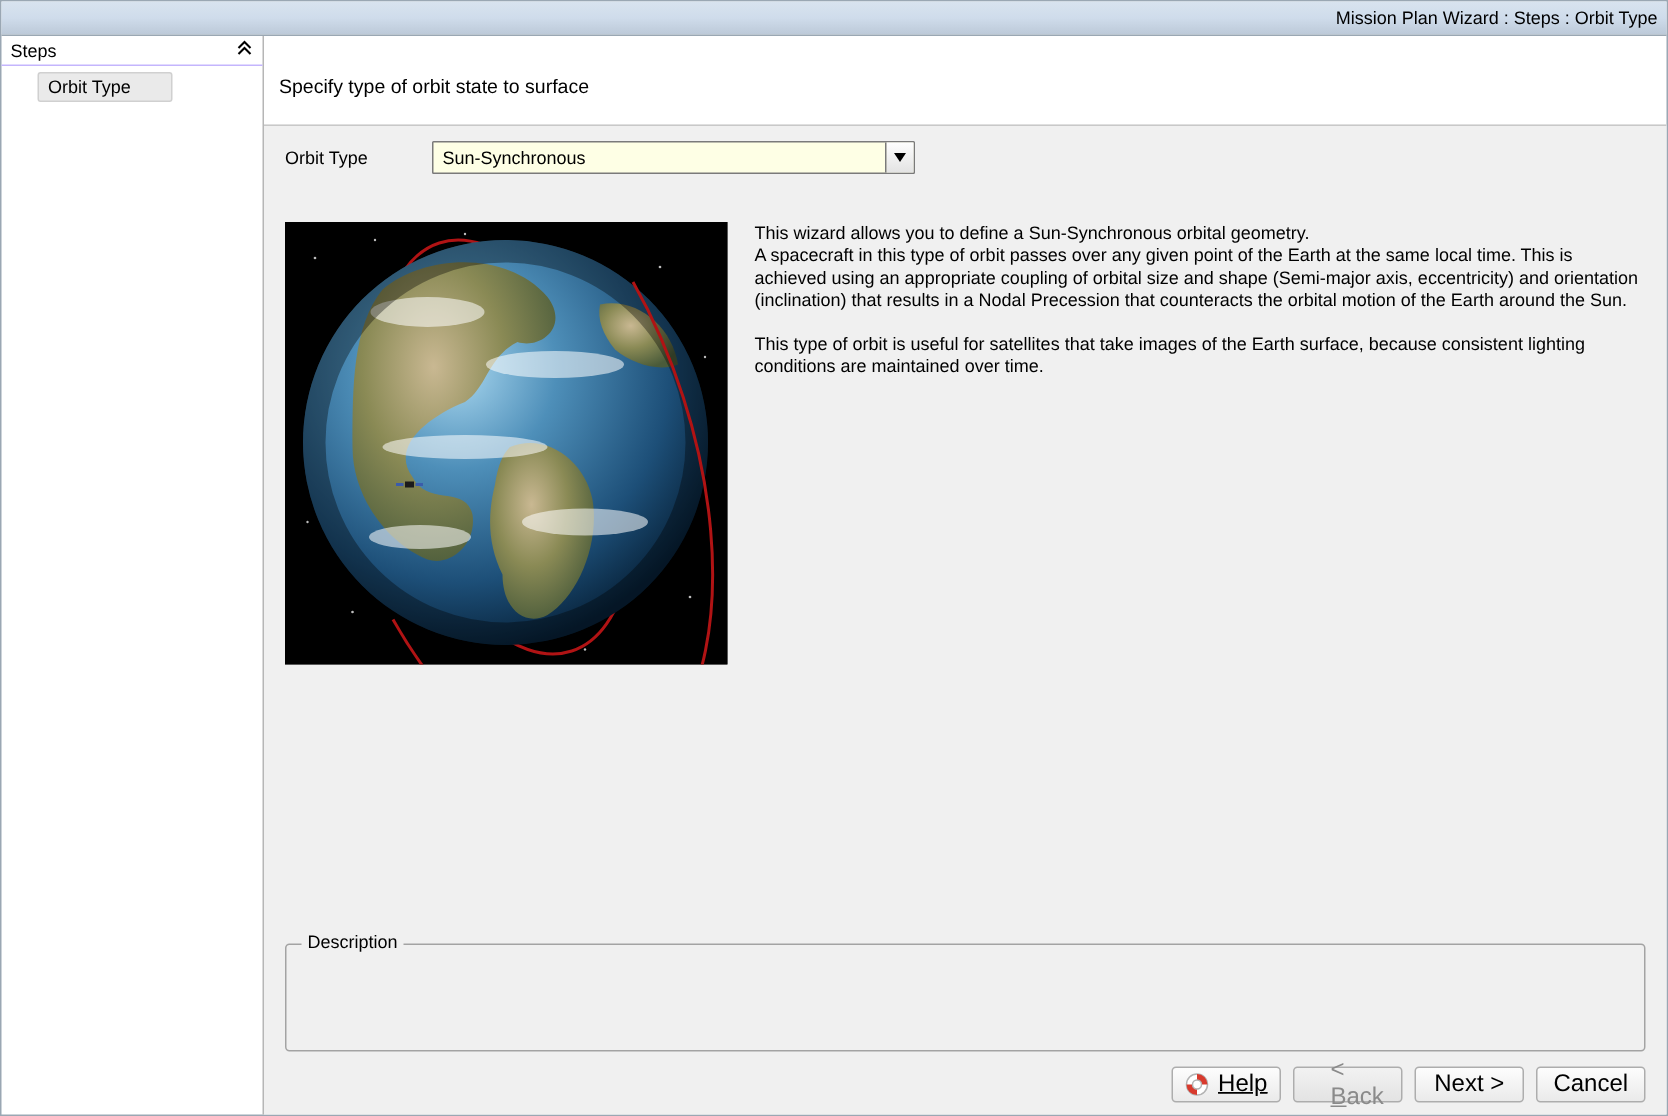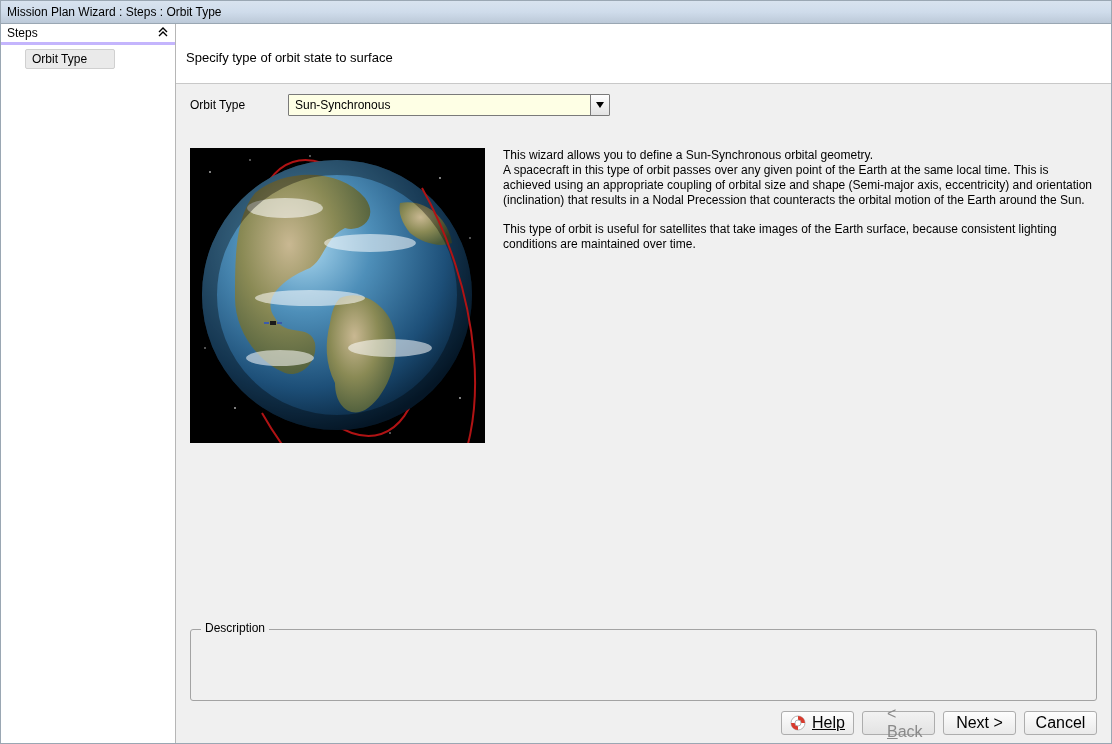--- a/index.html
+++ b/index.html
@@ -1,20 +1,20 @@
 <!DOCTYPE html>
 <html><head>
 <meta charset="utf-8">
 <style>
   html,body{margin:0;padding:0;height:100%;font-family:"Segoe UI",Tahoma,Arial,sans-serif;font-size:12px;color:#000;background:#fff;}
   .window{display:flex;flex-direction:column;width:1112px;height:744px;box-sizing:border-box;border:1px solid #9aa7b3;}
-  .titlebar{height:22px;background:linear-gradient(to bottom,#d8e3ef 0%,#cfdceb 50%,#bcc9d8 100%);border-bottom:1px solid #9aa7b3;display:flex;align-items:center;padding:0 6px;font-size:12px;color:#000;}
+  .titlebar{height:22px;background:linear-gradient(to bottom,#d8e3ef 0%,#cfdceb 50%,#bcc9d8 100%);border-bottom:1px solid #9aa7b3;display:flex;align-items:center;padding:0 6px;font-size:12px;color:#000;justify-content:flex-end;}
   .body{flex:1;display:flex;min-height:0;}
   .sidebar{width:175px;border-right:1px solid #b6b6b6;display:flex;flex-direction:column;box-sizing:border-box;}
-  .steps-header{display:flex;align-items:center;justify-content:space-between;padding:2px 6px;border-bottom:3px solid #c4b5fd;font-size:12px;}
+  .steps-header{display:flex;align-items:center;justify-content:space-between;padding:2px 6px;border-bottom:1px solid #c4b5fd;font-size:12px;}
   .chevron{font-family:Arial;font-size:11px;line-height:11px;color:#000;}
   .steps-list{padding:4px 6px;}
   .step-item{background:#eaeaea;border:1px solid #d0d0d0;border-radius:2px;padding:2px 6px;margin-left:18px;width:76px;font-size:12px;}
   .main{flex:1;display:flex;flex-direction:column;min-width:0;}
   .instruction{padding:26px 10px 18px 10px;font-size:13px;}
   .content{flex:1;border-top:1px solid #c8c8c8;background:#f0f0f0;padding:10px 14px 8px 14px;display:flex;flex-direction:column;min-height:0;box-sizing:border-box;}
   .row-orbit{display:flex;align-items:center;gap:0;}
   .lbl-orbit{width:98px;font-size:12px;}
   .combo{display:flex;align-items:center;width:322px;height:22px;background:#feffe5;border:1px solid #7a7a7a;border-radius:1px;box-sizing:border-box;}
   .combo-text{flex:1;padding:0 6px;font-size:12px;}

